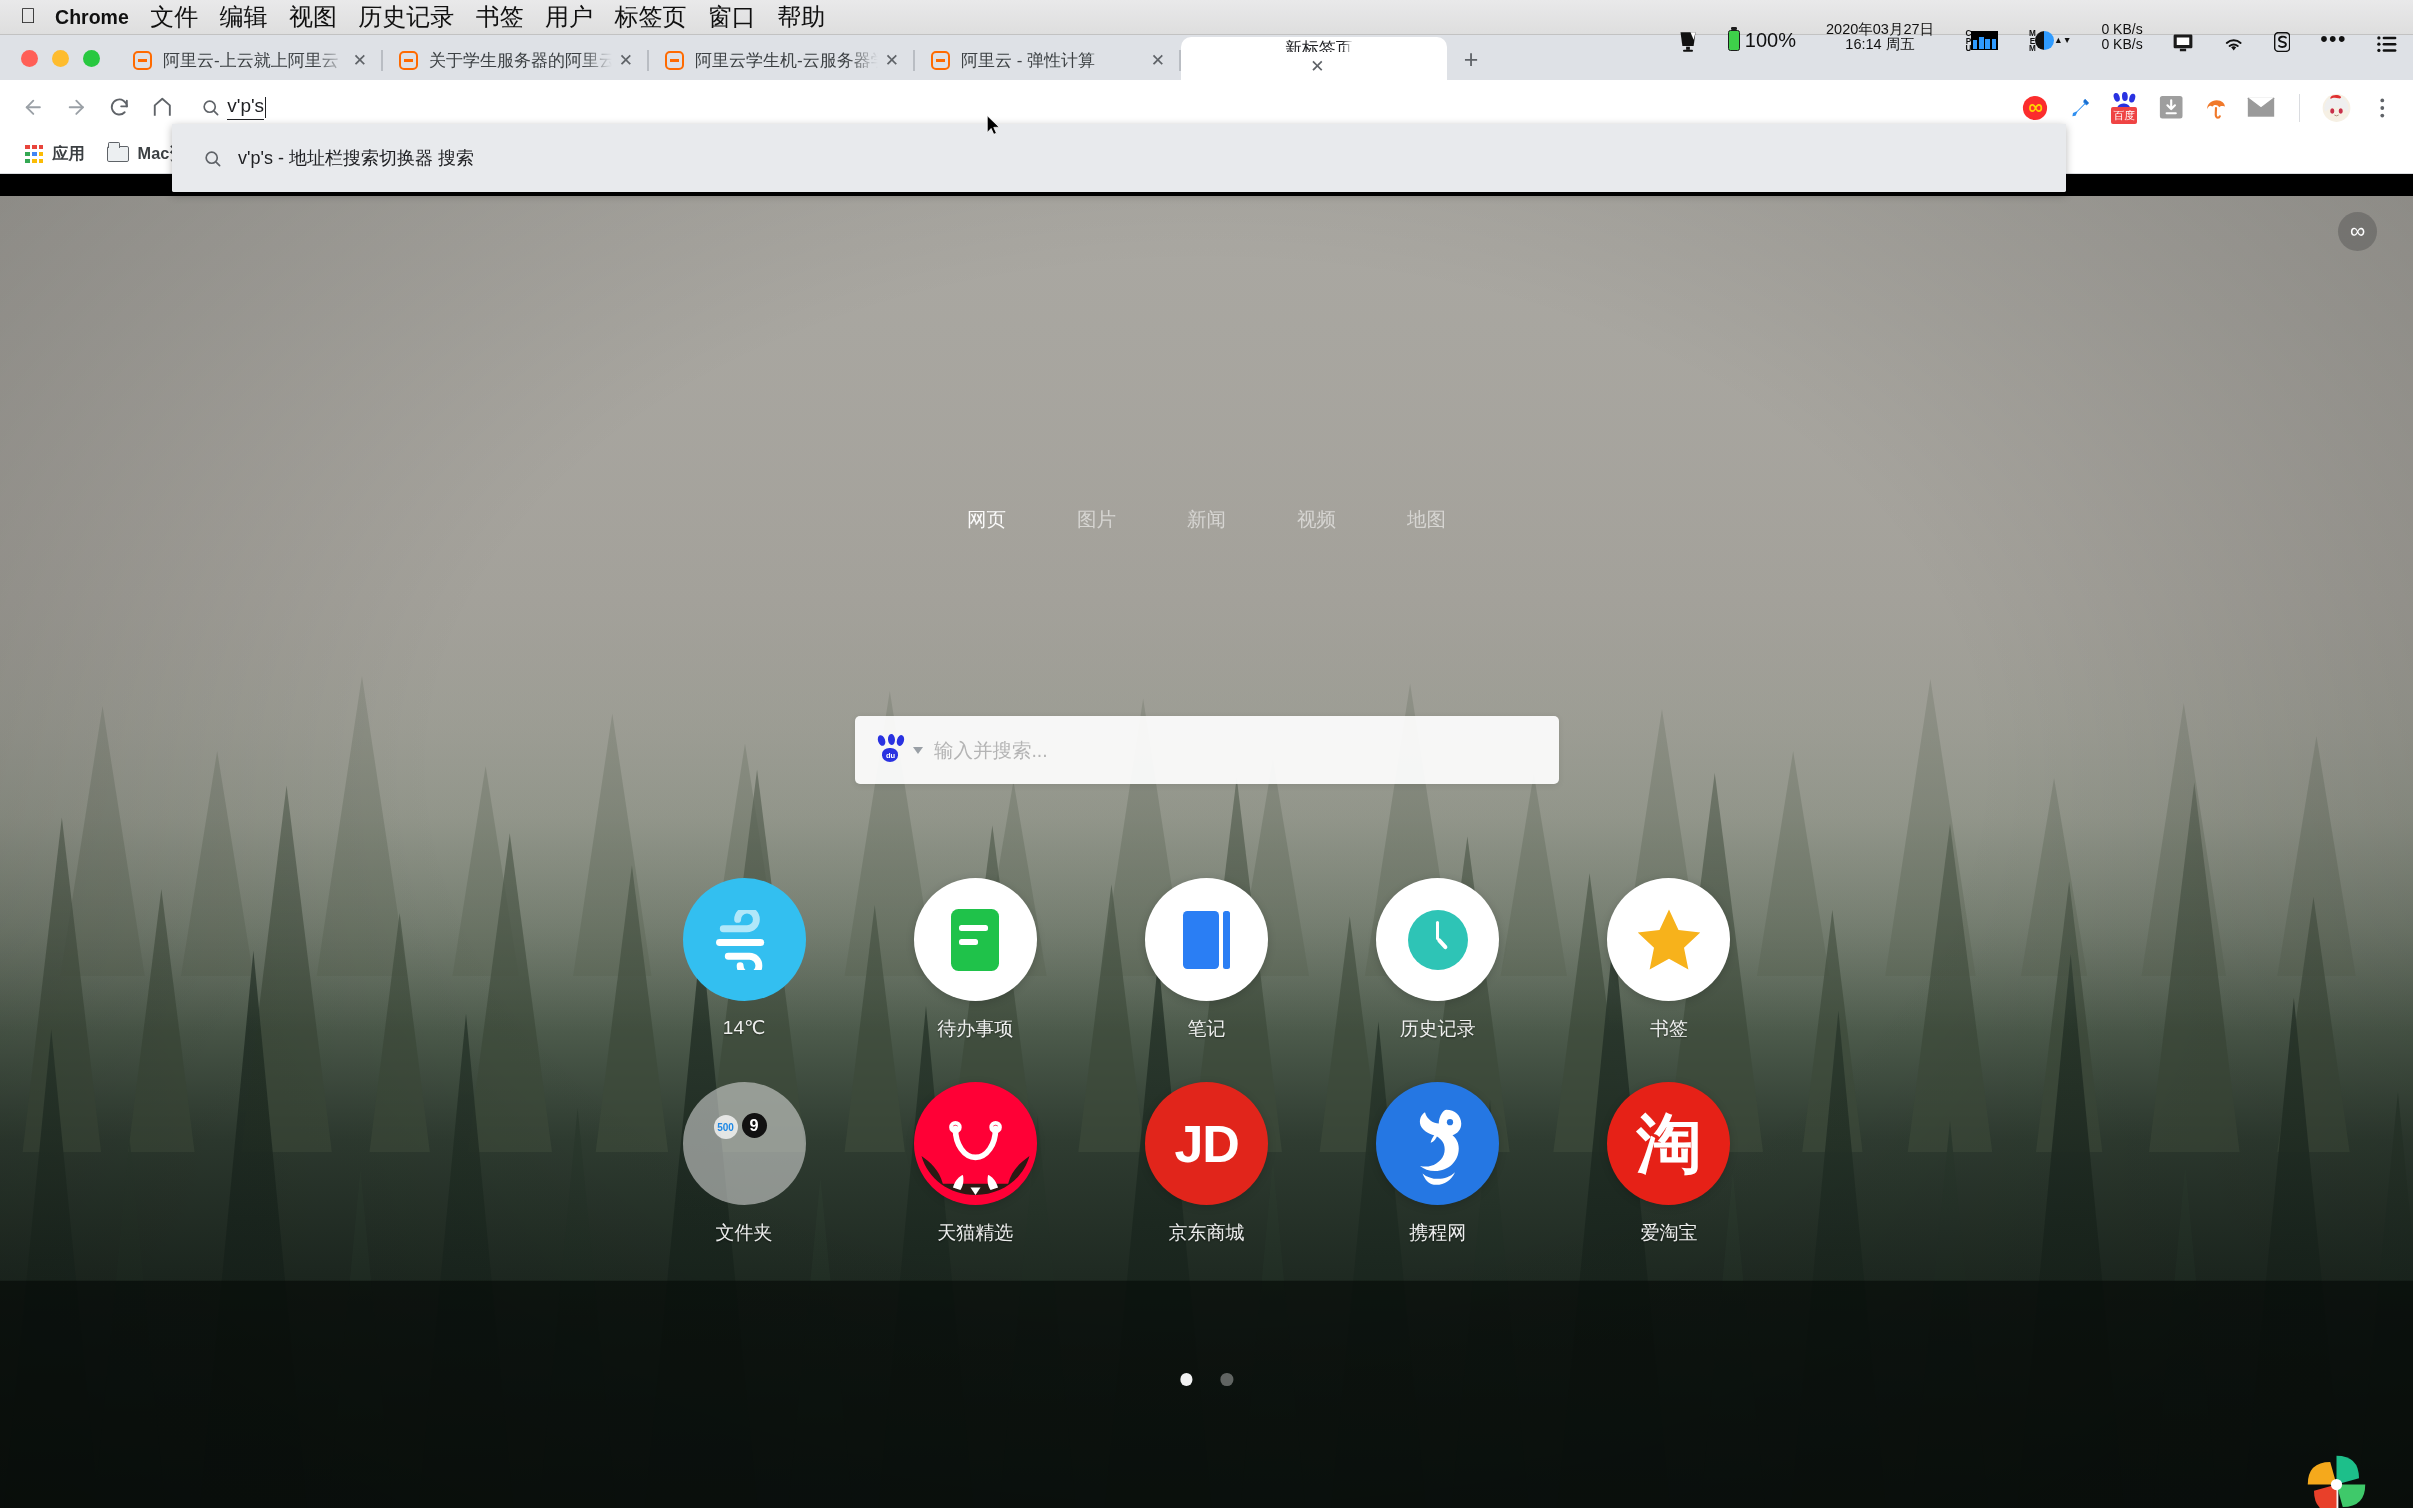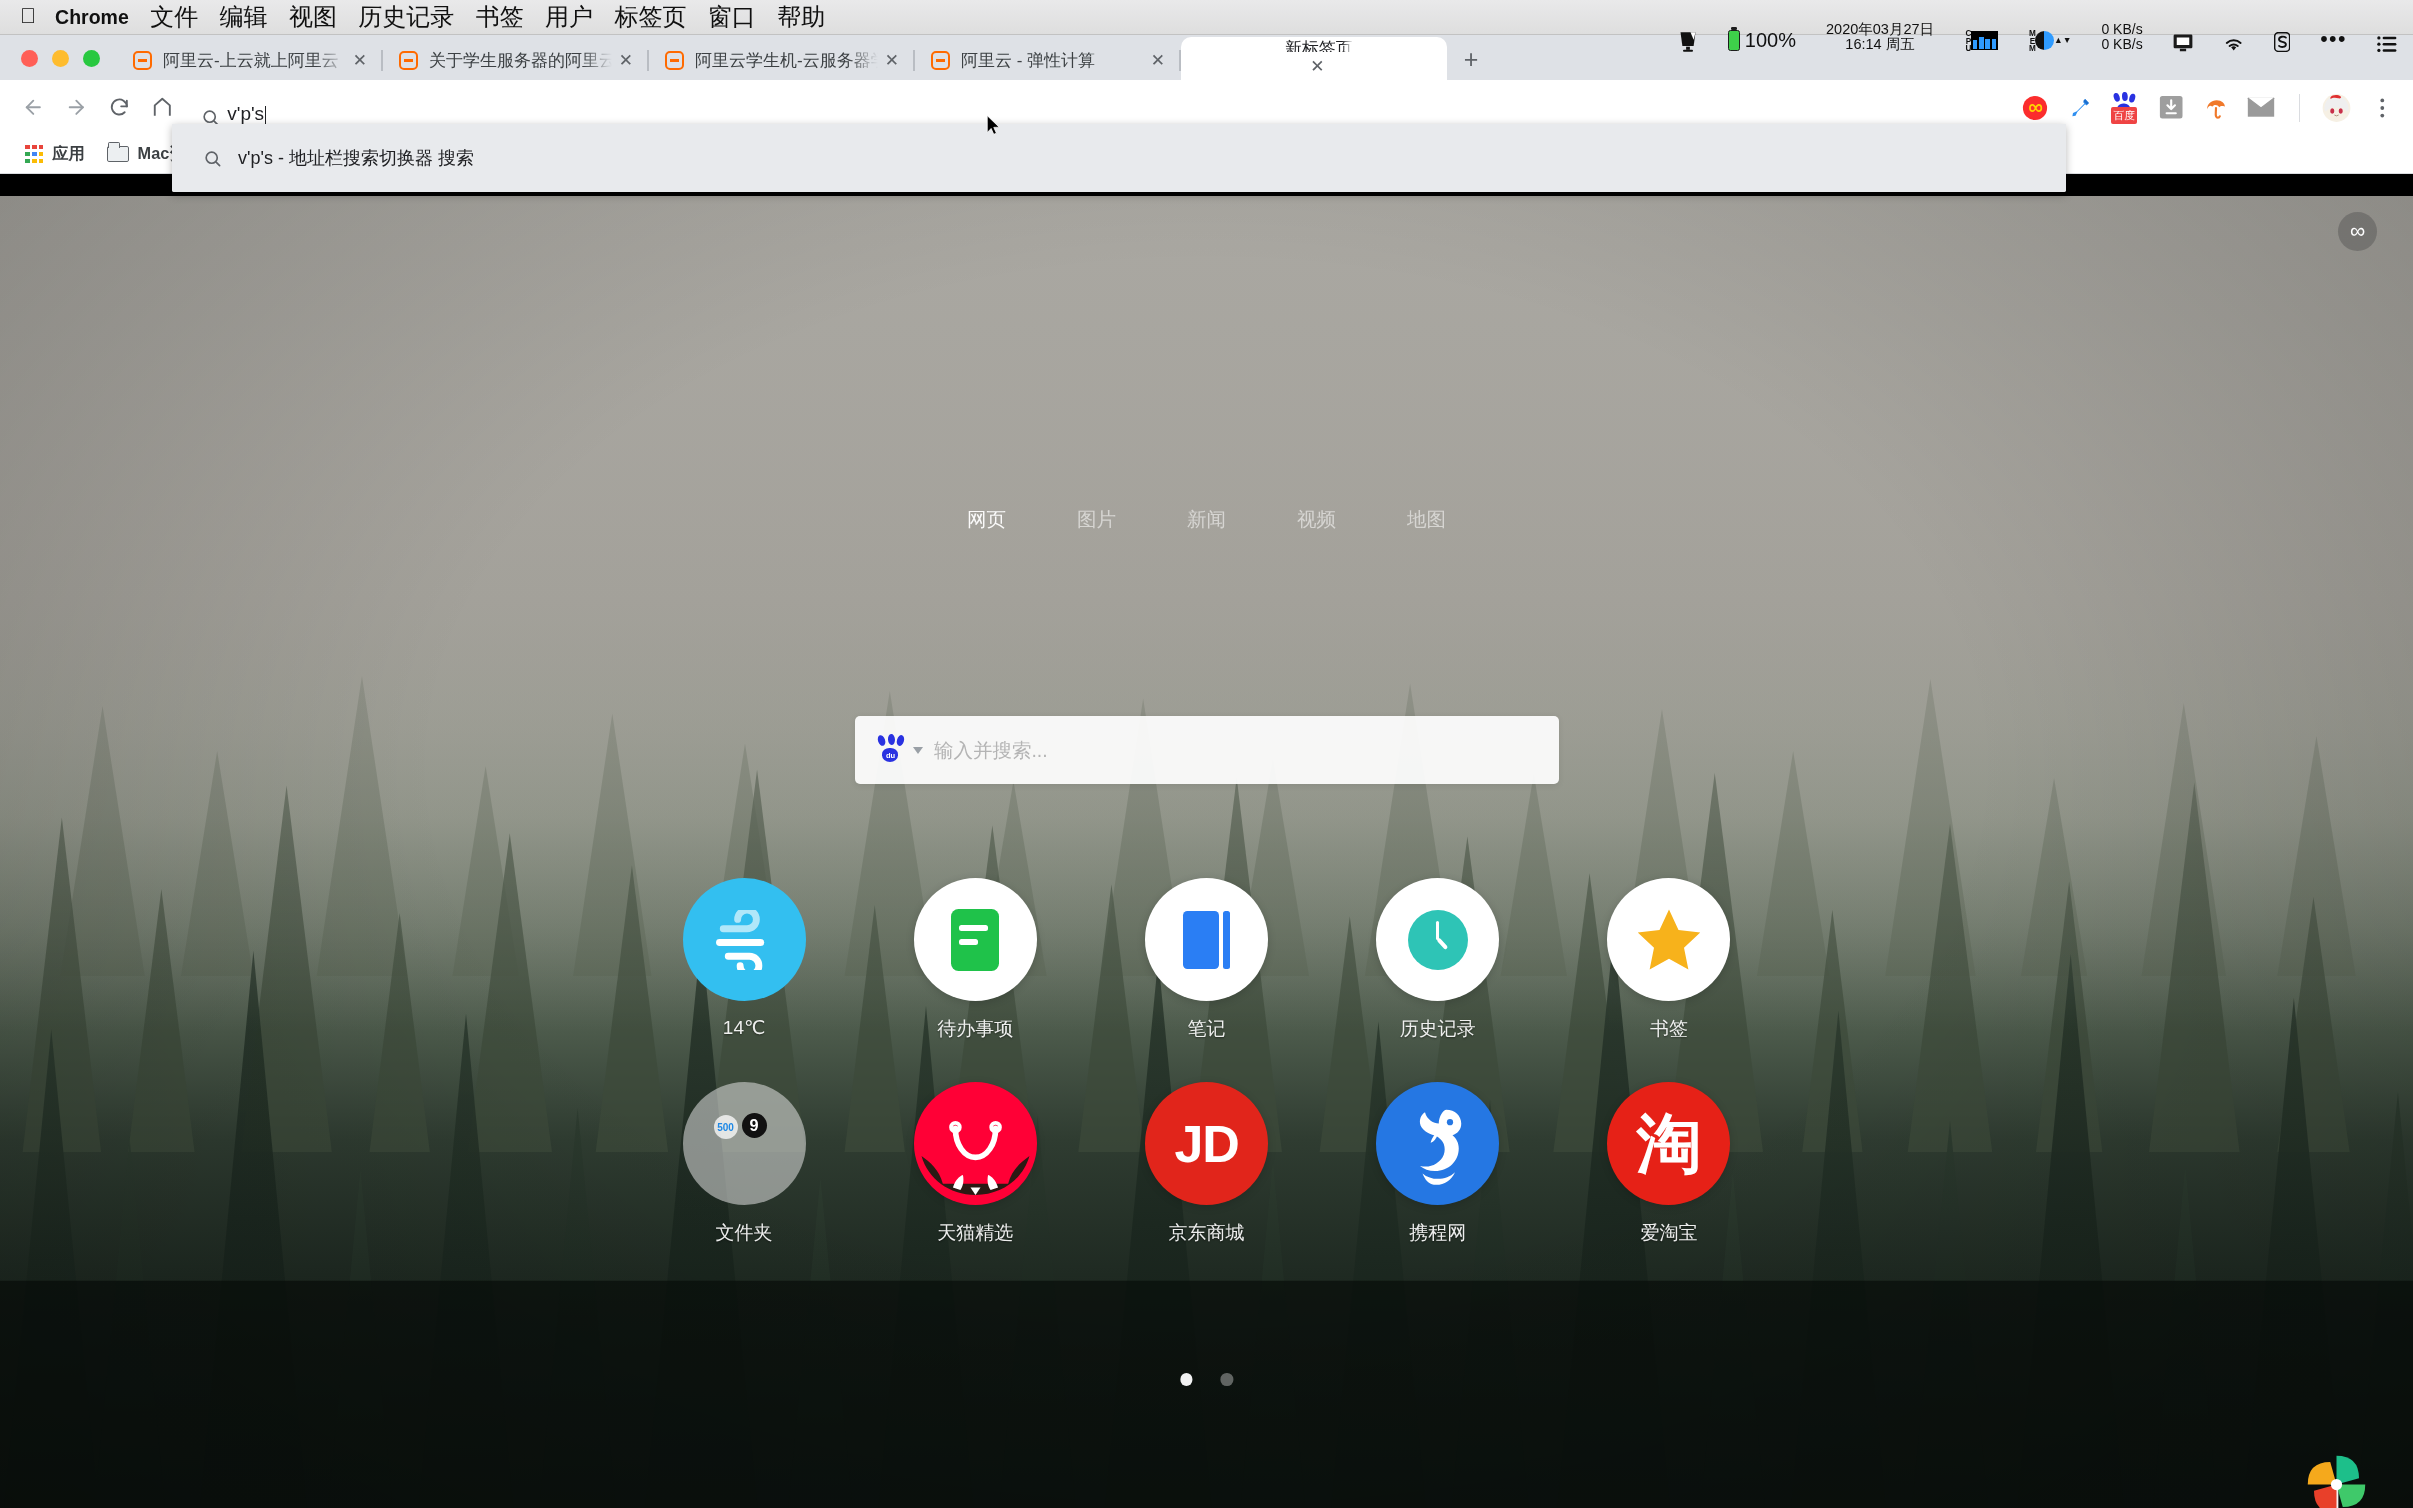--- a/index.html
+++ b/index.html
@@ -76,21 +76,21 @@
   #toolbar{
     position:relative; height:55px; background:#fff; display:flex; align-items:center;
     padding:0 16.3px 0 11.3px; gap:0;
   }
   .navbtn{ width:43px;height:43px; display:flex;align-items:center;justify-content:center; color:#9aa0a6; }
   .navbtn svg{ width:22.6px;height:22.6px; }
   .navbtn.enabled{ color:#5f6368; }
 
   #omnibox{
     flex:1 1 auto; height:39px; margin-left:10px; margin-right:14px;
-    background:#fff; display:flex; align-items:flex-end; position:relative;
+    background:#fff; display:flex; align-items:center; position:relative;
   }
   #omnibox .mag{ width:34px; display:flex; justify-content:center; color:#5f6368;}
   #omnibox .mag svg{width:19px;height:19px;}
   #omni-text{
     font-size:19px; color:#202124; position:relative;
     border-bottom:1.9px solid #202124; padding-bottom:0.6px; line-height:1.2;
   }
   #omni-caret{
     display:inline-block; width:1.3px; height:21.4px; background:#202124;
     vertical-align:-3.8px; margin-left:0.6px;

